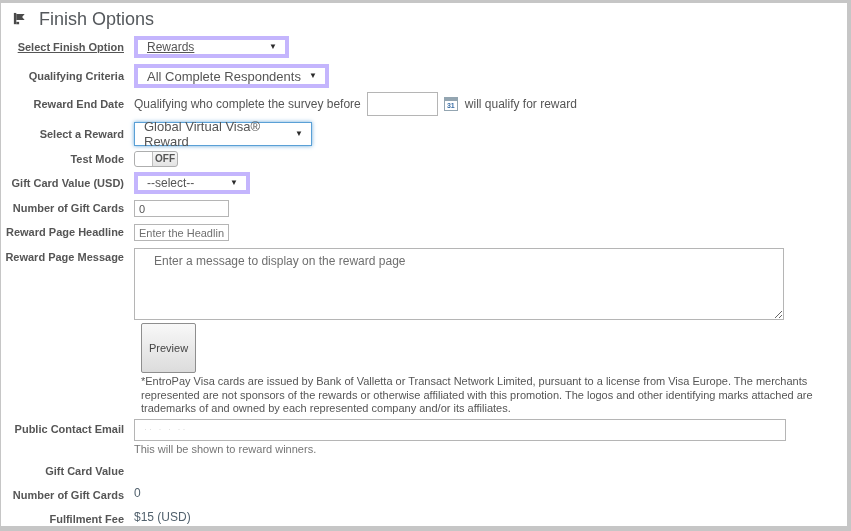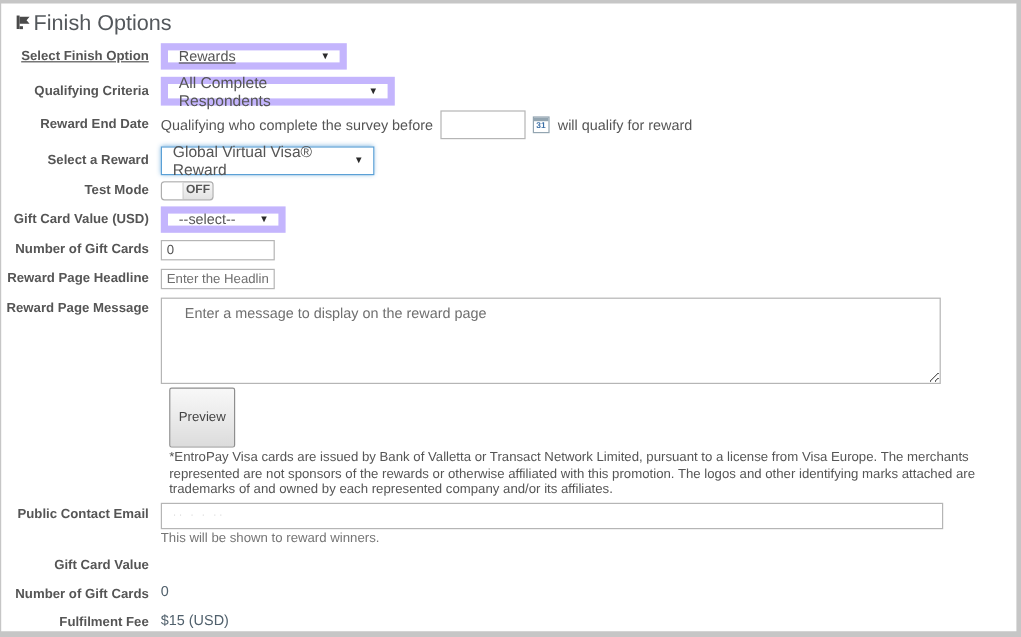--- a/index.html
+++ b/index.html
@@ -3,34 +3,34 @@
 <meta charset="utf-8">
 <style>
   * { margin:0; padding:0; box-sizing:border-box; }
   html,body { background:#fff; }
   body { font-family:"Liberation Sans", sans-serif; color:#555; }
   .frame {
     width:851px; height:531px; background:#fff; overflow:hidden;
     border-style:solid; border-color:var(--panel_border,#c6c6c6);
     border-width:3px 4px 5px 1px;
   }
-  .header { display:flex; align-items:center; gap:1px; padding:6px 0 0 11px; margin-bottom:7px; }
+  .header { display:flex; align-items:center; gap:12px; padding:6px 0 0 11px; margin-bottom:7px; }
   .header .title { font-size:18px; color:#54585c; line-height:20px; }
   .flag-icon svg { display:block; }
 
   .row { display:flex; align-items:center; margin-left:0; }
   .lbl {
     width:133px; min-width:133px; text-align:right; padding-right:10px;
     font-size:11px; font-weight:bold; color:#555; line-height:13px;
   }
   .ctrl { display:flex; align-items:center; }
 
   
   .sel {
-    position:relative; height:22px; border:6px solid #c4b5fd; background:#fff;
+    position:relative; height:22px; border:4px solid #c4b5fd; background:#fff;
     display:flex; align-items:center; padding:0 24px 0 9px; font-size:12px; color:#555;
     cursor:pointer;
   }
   .sel .arrow { position:absolute; right:8px; top:50%; transform:translateY(-50%); font-size:8px; color:#2b2b2b; line-height:8px; }
   .sel.lg { height:24px; font-size:13px; }
   .sel.focused { border:1px solid var(--focus_border,#5aa0d6); box-shadow:0 0 4px rgba(90,160,214,.9); }
 
   input[type="text"] {
     border:1px solid #b5b5b5; height:17px; font-size:11px; color:#555;
     font-family:"Liberation Sans", sans-serif; padding:0 4px; outline:none;
@@ -52,21 +52,21 @@
   .r4 { margin-bottom:5px; }
   .r4 .sel { width:178px; }
   .r5 { margin-bottom:5px; }
   .toggle {
     width:44px; height:16px; border:1px solid #aeaeae; border-radius:3px; display:flex; cursor:pointer;
     background:linear-gradient(#f7f7f7,#e3e3e3); overflow:hidden;
   }
   .toggle .knob { width:18px; background:#fff; border-right:1px solid #bdbdbd; border-radius:2px 0 0 2px; }
   .toggle .state { flex:1; text-align:center; font-size:10px; font-weight:bold; color:#555; line-height:14px; }
   .r6 { margin-bottom:6px; }
-  .r6 .sel { width:104px; }
+  .r6 .sel { width:116px; }
   .r7 { margin-bottom:7px; }
   .r7 input { width:95px; }
   .r8 { margin-bottom:7px; }
   .r8 input { width:95px; }
   .r9 { margin-bottom:3px; align-items:flex-start; }
   .r9 .lbl { margin-top:3px; }
   textarea {
     width:650px; height:72px; border:1px solid #b5b5b5; font-family:"Liberation Sans", sans-serif;
     font-size:12px; color:#555; padding:5px 19px; outline:none;
   }

